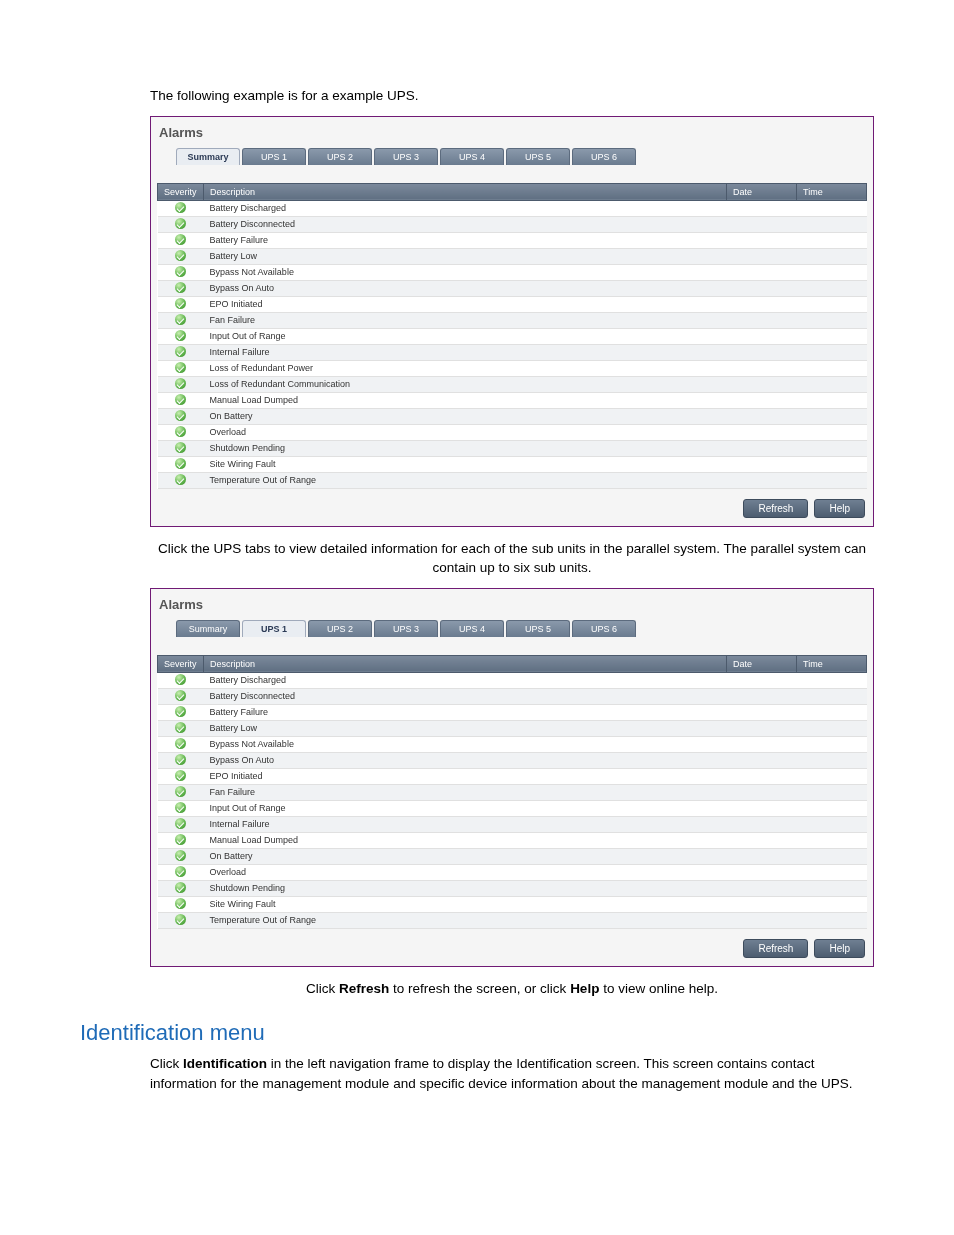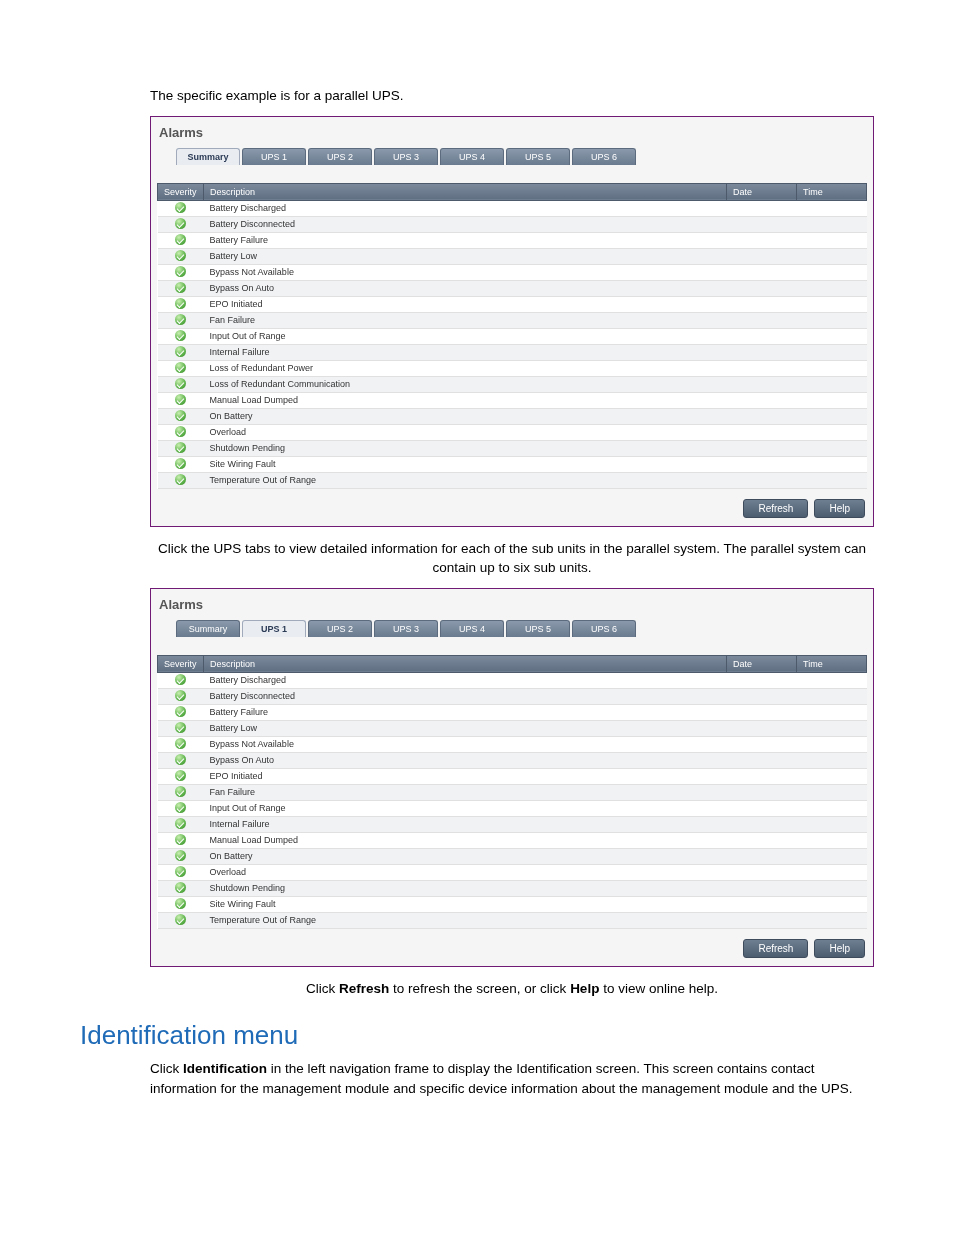--- a/index.html
+++ b/index.html
@@ -118,31 +118,31 @@
   .btn {
     font-size: 10px;
     color: #fff;
     background: linear-gradient(#6f7f92, #4d5d70);
     border: 1px solid #3d4b5c;
     border-radius: 3px;
     padding: 3px 14px;
     cursor: pointer;
   }
   h2.section {
-    font-size: 26px;
+    font-size: 22px;
     font-weight: normal;
     color: #1f6bb7;
     margin: 22px 0 8px 0;
   }
   strong { font-weight: bold; }
 </style>
 </head>
 <body>
 
-<p class="body-text">The specific example is for a parallel UPS.</p>
+<p class="body-text">The following example is for a example UPS.</p>
 
 <div class="panel">
   <div class="panel-title">Alarms</div>
   <div class="tabbar" id="tabs1">
       <div class="tab active">Summary</div>
       <div class="tab">UPS 1</div>
       <div class="tab">UPS 2</div>
       <div class="tab">UPS 3</div>
       <div class="tab">UPS 4</div>
       <div class="tab">UPS 5</div>

